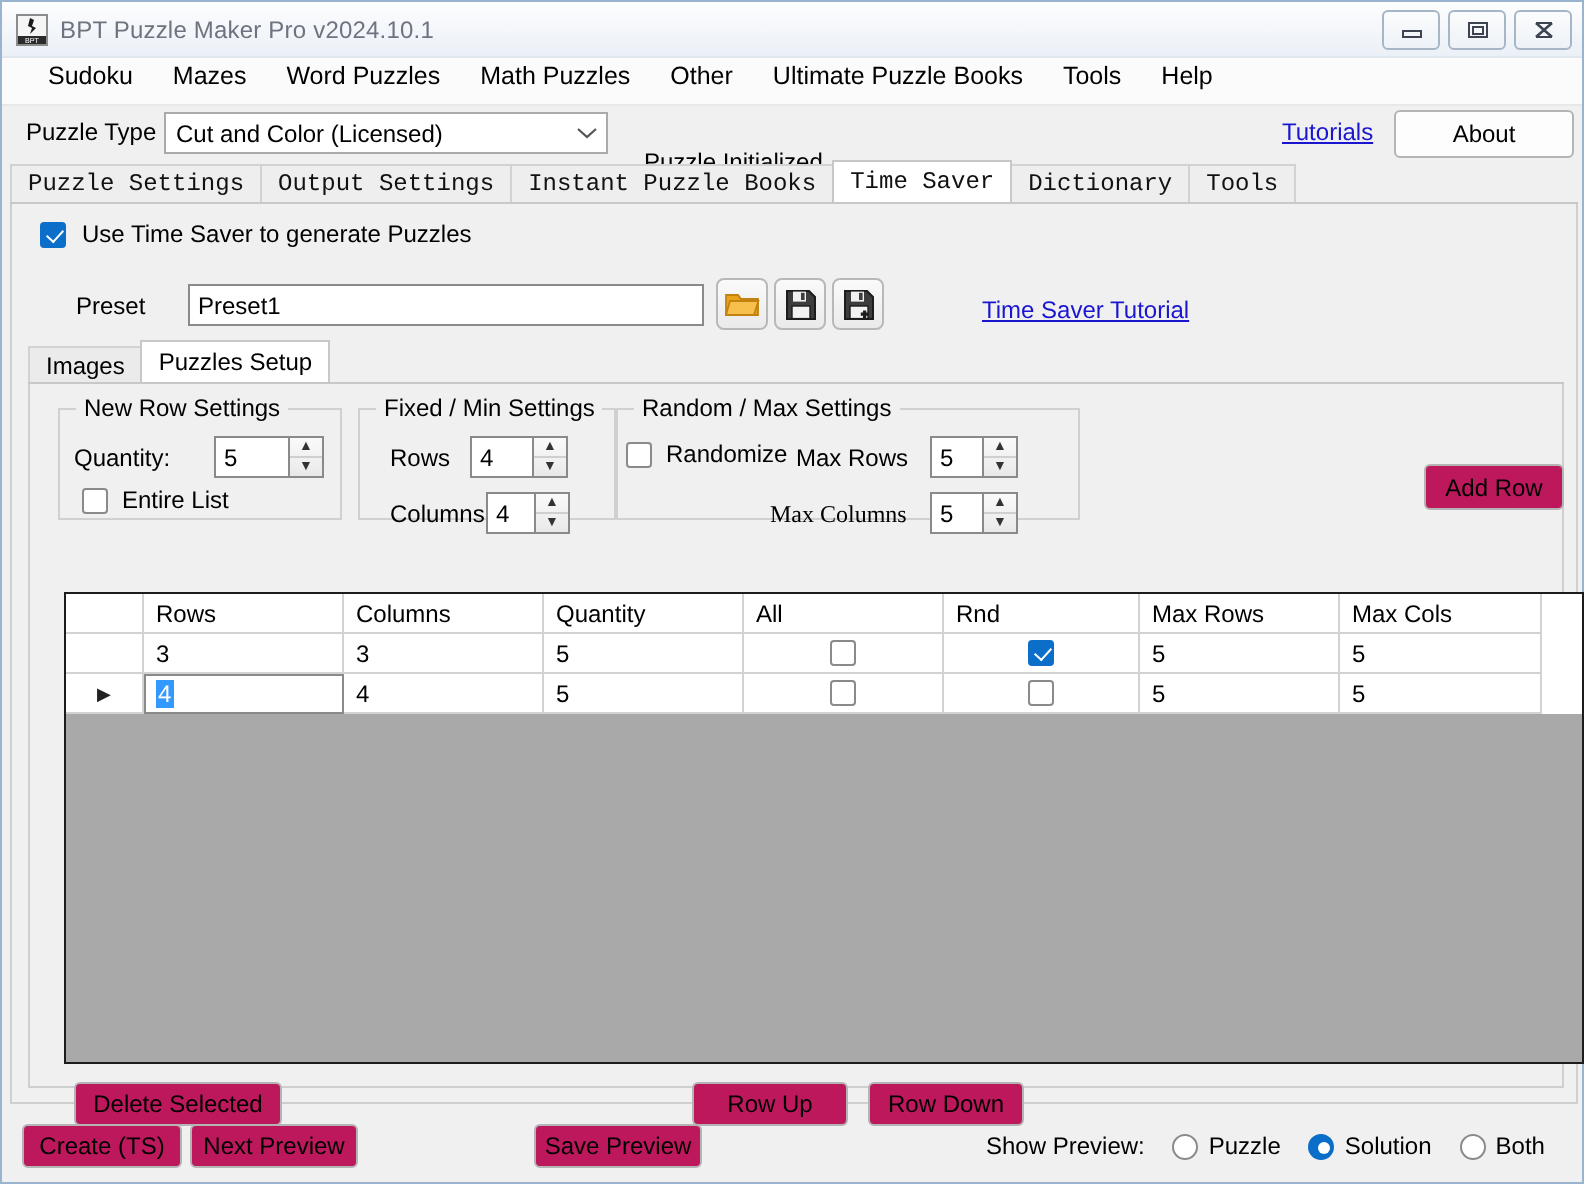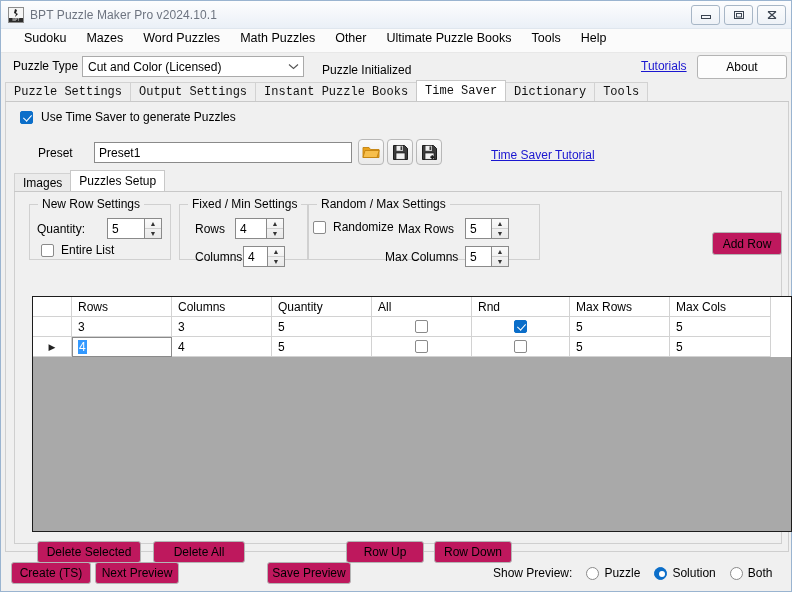--- a/index.html
+++ b/index.html
@@ -57,21 +57,21 @@
   .combo {
     position: absolute; left: 81px; top: 3px; width: 222px; height: 21px;
     background: #fff; border: 1px solid #aaa;
     display: flex; align-items: center;
   }
   .combo .cval { padding-left: 5px; font-size: 12px; flex: 1; }
   .combo .carrow {
     width: 19px; height: 19px; display: flex; align-items: center; justify-content: center;
     color: #555; font-size: 9px;
   }
-  .lbl-initialized { position: absolute; left: 321px; top: 10px; font-size: 12px; }
+  .lbl-initialized { position: absolute; left: 321px; top: 21px; font-size: 12px; }
   .lnk-tutorials {
     position: absolute; left: 640px; top: 58px; font-size: 12px;
     color: #1a16d0; text-decoration: underline;
   }
   .btn-about {
     position: absolute; left: 696px; top: 54px; width: 90px; height: 24px;
     background: #fdfdfd; border: 1px solid #b4b4b4; border-radius: 3px;
     display: flex; align-items: center; justify-content: center; font-size: 12px;
   }
 
@@ -377,21 +377,21 @@
         <span style="margin-left:7px;">Randomize</span>
       </div>
       <span class="fld-label" style="left:383px; top:30px;">Max Rows</span>
       <div class="spin" style="left:450px; top:26px; width:44px;">
         <span class="sval">5</span>
         <span class="sbtns">
             <div>▲</div>
             <div>▼</div>
           </span>
       </div>
-      <span class="fld-label" style="left:370px; top:58px;">Max Columns</span>
+      <span class="fld-label" style="left:370px; top:58px;font-family:Liberation Serif, serif;">Max Columns</span>
       <div class="spin" style="left:450px; top:54px; width:44px;">
         <span class="sval">5</span>
         <span class="sbtns">
             <div>▲</div>
             <div>▼</div>
           </span>
       </div>
 
       <div class="btn" style="left:697px; top:40px; width:70px; height:23px;">Add Row</div>
 
@@ -438,21 +438,20 @@
           </div>
           <div class="gcell c-rnd center">
             <span class="cbox"></span>
           </div>
           <div class="gcell c-mr">5</div>
           <div class="gcell c-mc">5</div>
         </div>
       </div>
 
       <div class="btn" style="left:22px; top:349px; width:104px; height:22px;">Delete Selected</div>
-      <div class="btn" style="left:138px; top:349px; width:92px; height:22px;">Delete All</div>
       <div class="btn" style="left:331px; top:349px; width:78px; height:22px;">Row Up</div>
       <div class="btn" style="left:419px; top:349px; width:78px; height:22px;">Row Down</div>
     </div>
   </div>
 
   <div class="bottombar">
     <div class="btn" style="left:6px; top:8px; width:80px; height:22px;">Create (TS)</div>
     <div class="btn" style="left:90px; top:8px; width:84px; height:22px;">Next Preview</div>
     <div class="btn" style="left:262px; top:8px; width:84px; height:22px;">Save Preview</div>
 

